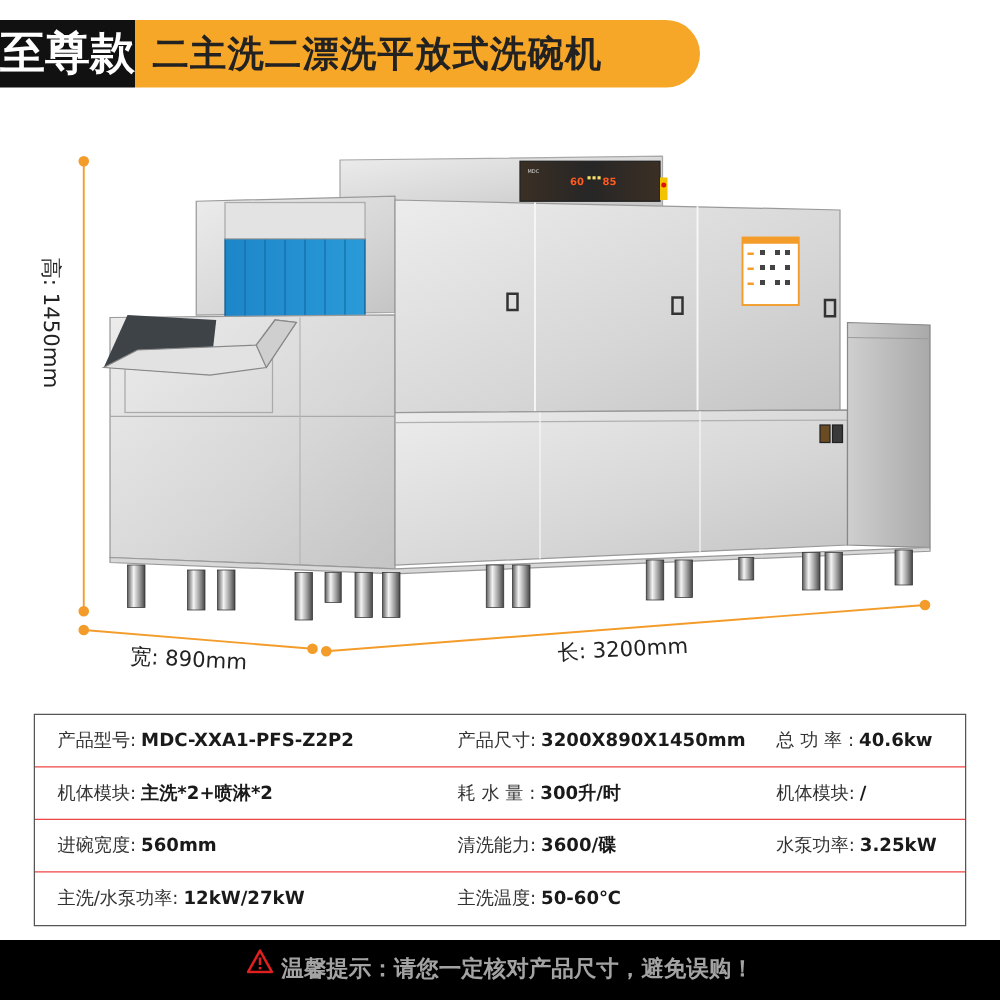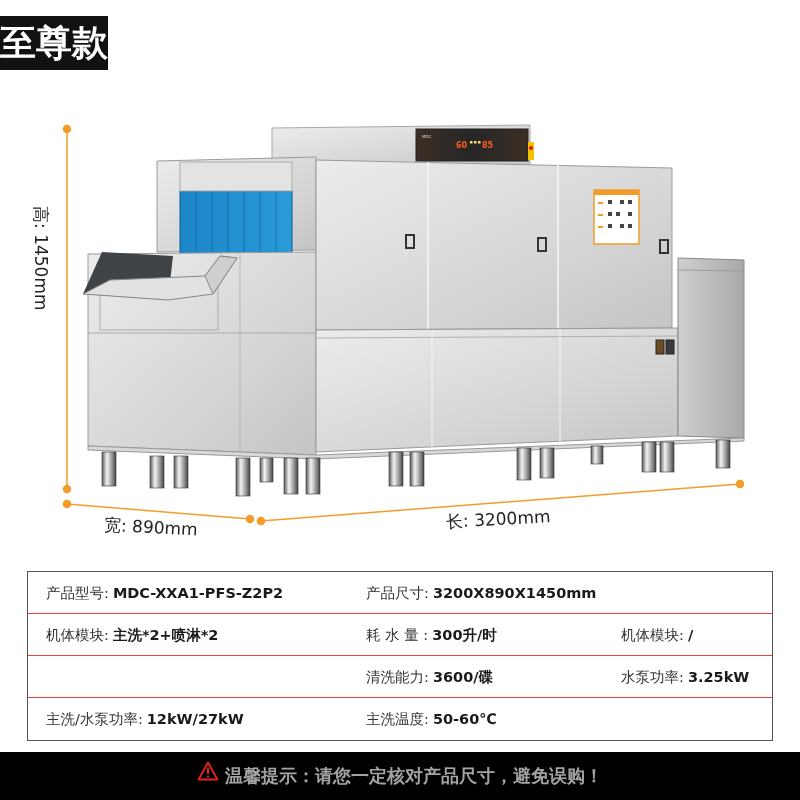--- a/index.html
+++ b/index.html
@@ -59,20 +59,21 @@
     background: #000000; color: #a3a3a3; text-align: center;
     font-weight: bold; font-size: 18px; line-height: 48px;
   }
   .footer .warn-icon { display: inline-block; vertical-align: middle; margin-right: 6px; position: relative; top: -2px; }
 </style>
 </head>
 <body>
 
 <div class="banner">
   <div class="badge">至尊款</div>
+  <div class="title-pill">二主洗二漂洗平放式洗碗机</div>
 </div>
 
 <div class="illustration">
   <svg width="800" height="450" viewBox="0 100 800 450">
     <defs>
       <linearGradient id="steel" x1="0" y1="0" x2="1" y2="1">
         <stop offset="0" stop-color="#ececec"></stop>
         <stop offset="0.6" stop-color="#d6d6d6"></stop>
         <stop offset="1" stop-color="#c4c4c4"></stop>
       </linearGradient>
@@ -205,27 +206,29 @@
 
   <div class="dim-label dim-height" style="top:106px;left:52px;">高: 1450mm</div>
   <div class="dim-label dim-width" style="top:416px;">宽: 890mm</div>
   <div class="dim-label dim-length" style="top:408px;">长: 3200mm</div>
 </div>
 
 <div class="spec-table">
   <div class="spec-row" style="top:0px;">
     <div class="spec-cell c1"><span class="spec-key">产品型号:</span><span class="spec-val">MDC-XXA1-PFS-Z2P2</span></div>
     <div class="spec-cell c2"><span class="spec-key">产品尺寸:</span><span class="spec-val">3200X890X1450mm</span></div>
+    <div class="spec-cell c3"><span class="spec-key">总 功 率 :</span><span class="spec-val">40.6kw</span></div>
   </div>
   <div class="spec-row" style="top:42px;">
     <div class="spec-cell c1"><span class="spec-key">机体模块:</span><span class="spec-val">主洗*2+喷淋*2</span></div>
     <div class="spec-cell c2"><span class="spec-key">耗 水 量 :</span><span class="spec-val">300升/时</span></div>
     <div class="spec-cell c3"><span class="spec-key">机体模块:</span><span class="spec-val">/</span></div>
   </div>
   <div class="spec-row" style="top:84px;">
+    <div class="spec-cell c1"><span class="spec-key">进碗宽度:</span><span class="spec-val">560mm</span></div>
     <div class="spec-cell c2"><span class="spec-key">清洗能力:</span><span class="spec-val">3600/碟</span></div>
     <div class="spec-cell c3"><span class="spec-key">水泵功率:</span><span class="spec-val">3.25kW</span></div>
   </div>
   <div class="spec-row" style="top:126px;">
     <div class="spec-cell c1"><span class="spec-key">主洗/水泵功率:</span><span class="spec-val">12kW/27kW</span></div>
     <div class="spec-cell c2"><span class="spec-key">主洗温度:</span><span class="spec-val">50-60℃</span></div>
   </div>
 </div>
 
 <div class="footer">

